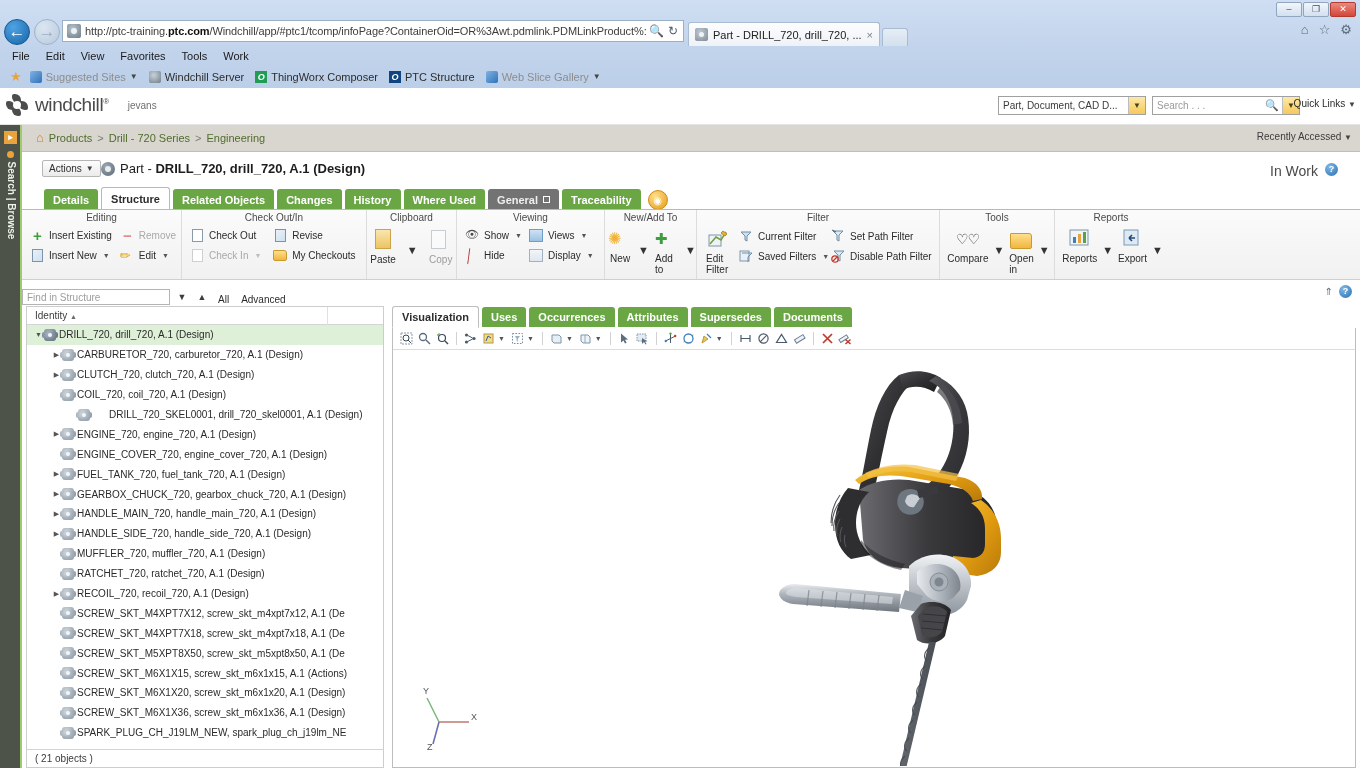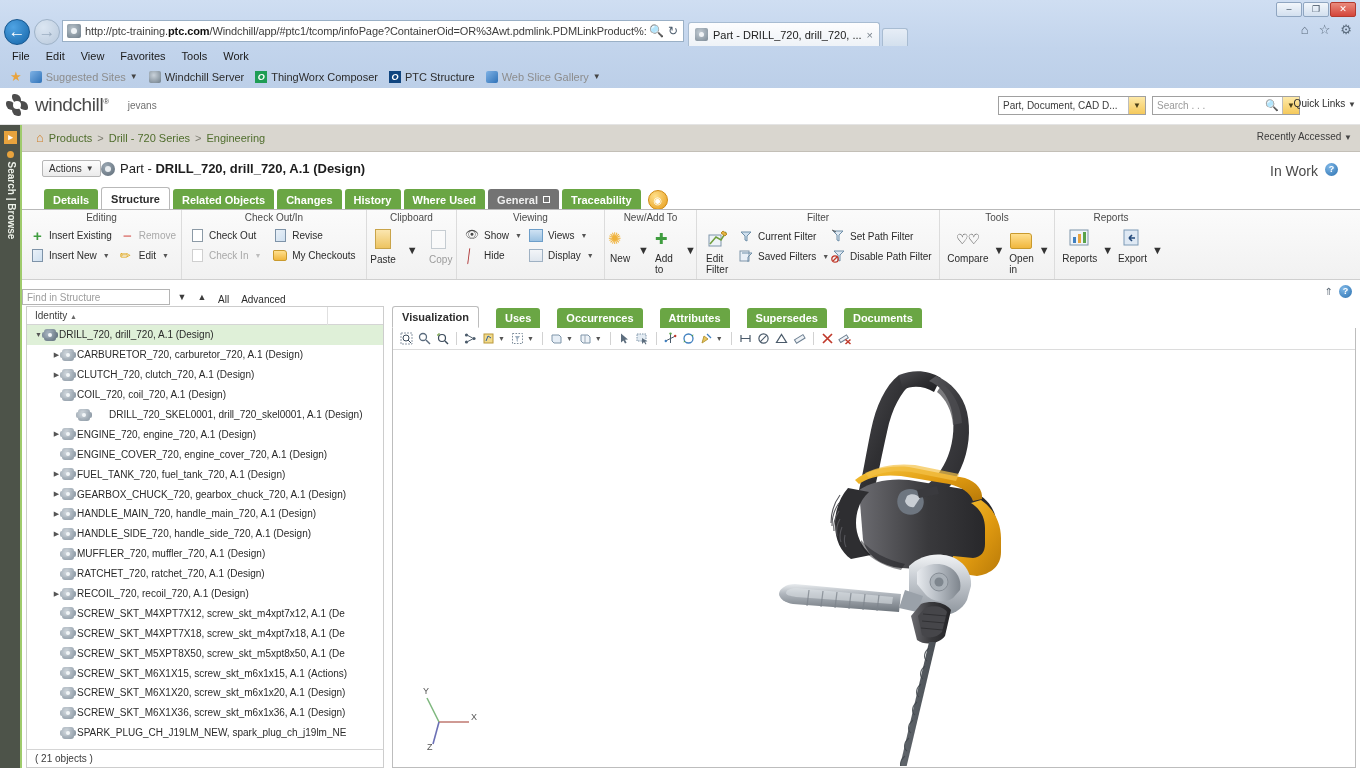--- a/index.html
+++ b/index.html
@@ -299,21 +299,21 @@
   .gear.root-g { background:radial-gradient(circle at 38% 32%,#a9b6c2,#5f6e7b); }
   .gear.root-g::before { background:radial-gradient(circle at 38% 32%,#a9b6c2,#5f6e7b); }
   .tree-footer {
     position:absolute; left:26px; top:749px; width:358px; height:19px;
     background:#fff; border:1px solid #cdcdcd; border-top:1px solid #d5d5d5;
     display:flex; align-items:center; padding-left:8px; font-size:10px; color:#3a3a3a;
   }
 
   
   .rpanel { position:absolute; left:392px; top:306px; width:964px; height:462px; }
-  .rtabs { display:flex; align-items:flex-end; gap:17px; height:22px; }
+  .rtabs { display:flex; align-items:center; gap:3px; height:22px; }
   .rtab {
     height:20px; padding:0 9px; background:#6aa644; color:#fff; font-size:11px; font-weight:bold;
     display:flex; align-items:center; border-radius:3px 3px 0 0; white-space:nowrap;
   }
   .rtab.active { background:#fff; color:#2d2d2d; border:1px solid #bdbdbd; border-bottom:1px solid #fff; height:22px; }
   .viewer {
     position:relative; width:964px; height:440px; background:#fff;
     border:1px solid #bdbdbd; border-top:none;
   }
   .vtoolbar {

